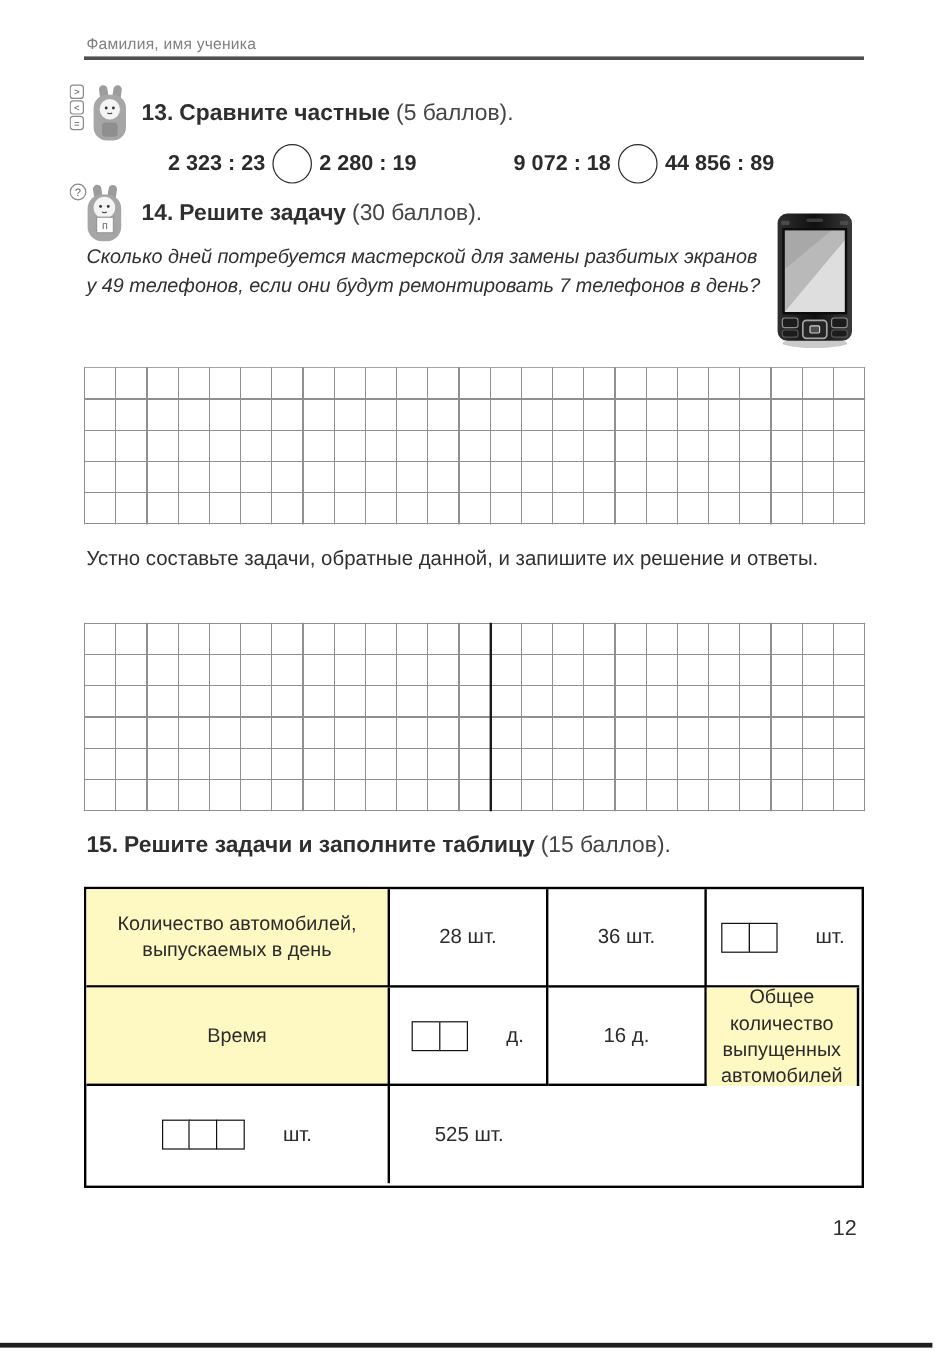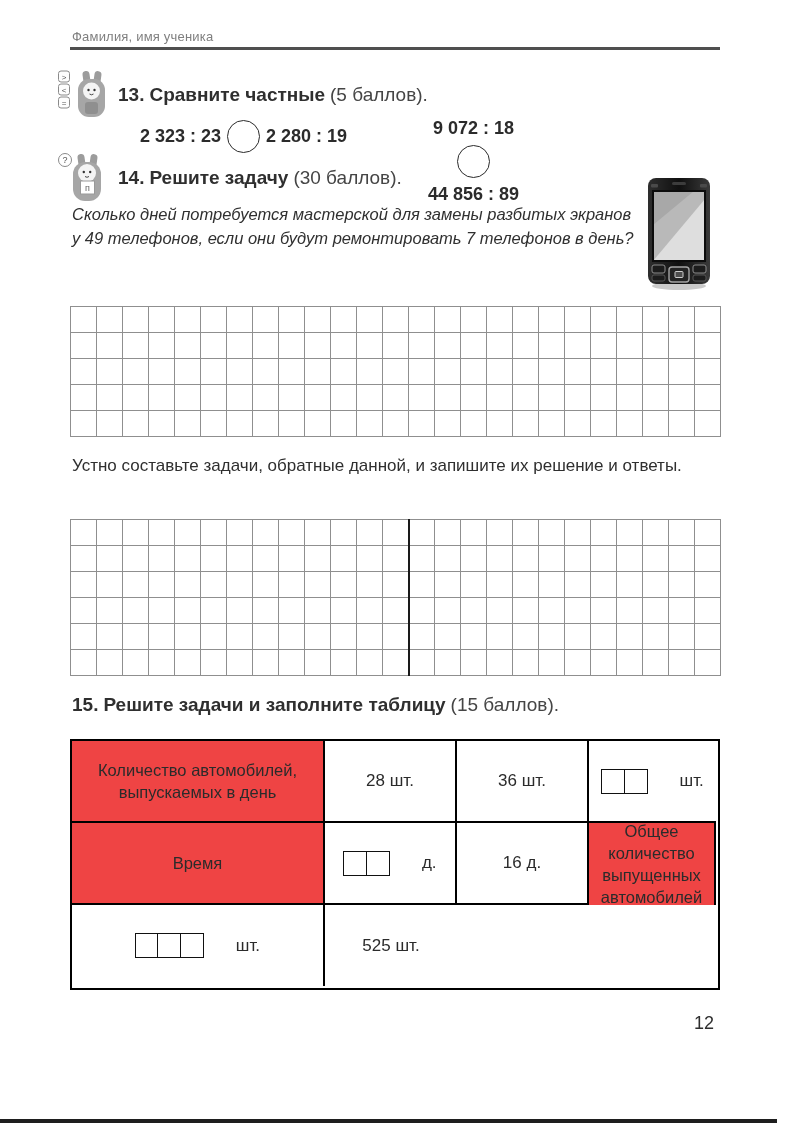--- a/index.html
+++ b/index.html
@@ -22,21 +22,21 @@
   #task15-head { left:72px;  top:694px; }
 
   .mascot { position:absolute; }
   #task13-icon { left:58px; top:70px; }
   #task14-icon { left:58px; top:152px; }
 
   
   .cmp-group { position:absolute; display:flex; align-items:center; gap:6px;
                font-size:18px; font-weight:700; color:#2b2b2b; white-space:nowrap; }
   #cmp1 { left:140px; top:118px; height:36px; }
-  #cmp2 { left:428px; top:118px; height:36px;flex-direction:column; }
+  #cmp2 { left:428px; top:118px; height:36px; }
   .cmp-circle { width:33px; height:33px; border:1.7px solid #2b2b2b; border-radius:50%; background:#fff; flex:0 0 auto; }
 
   
   .problem { position:absolute; left:72px; top:202px; width:580px;
              font-style:italic; font-size:16.5px; line-height:24px; color:#303030; }
   .problem span { display:block; }
 
   
   #phone { position:absolute; left:646px; top:177px; }
 
@@ -55,21 +55,21 @@
   
   .t15 { position:absolute; left:70px; top:739px; width:650px; height:251px;
          border:2px solid #000; display:grid;
          grid-template-columns:253px 132px 132px 127px;
          grid-template-rows:82px 82px 81px; background:#fff; }
   .t15 .cell { display:flex; align-items:center; justify-content:center; text-align:center;
                border-right:2px solid #000; border-bottom:2px solid #000;
                font-size:17px; color:#2b2b2b; }
   .t15 .cell.last-col { border-right:none; }
   .t15 .cell.last-row { border-bottom:none; }
-  .t15 .lbl { background:#ef4444; font-size:16.5px; line-height:22px; padding:0 12px; }
+  .t15 .lbl { background:#fef9c3; font-size:16.5px; line-height:22px; padding:0 12px; }
   .answer-boxes { display:flex; align-items:center; }
   .answer-box { width:24px; height:25px; background:#fff; border:1.6px solid #111; flex:0 0 auto; }
   .answer-box + .answer-box { margin-left:-1.6px; }
   .unit { margin-left:6px;padding-left:26px; }
 
   .page-number { position:absolute; left:694px; top:1013px; font-size:18px; color:#2f2f2f; }
   .bottom-rule { position:absolute; left:0; top:1119px; width:792px; height:4px; background:#1e1e1e; }
 
   svg text { font-family:"Liberation Sans", sans-serif; }
 </style>

